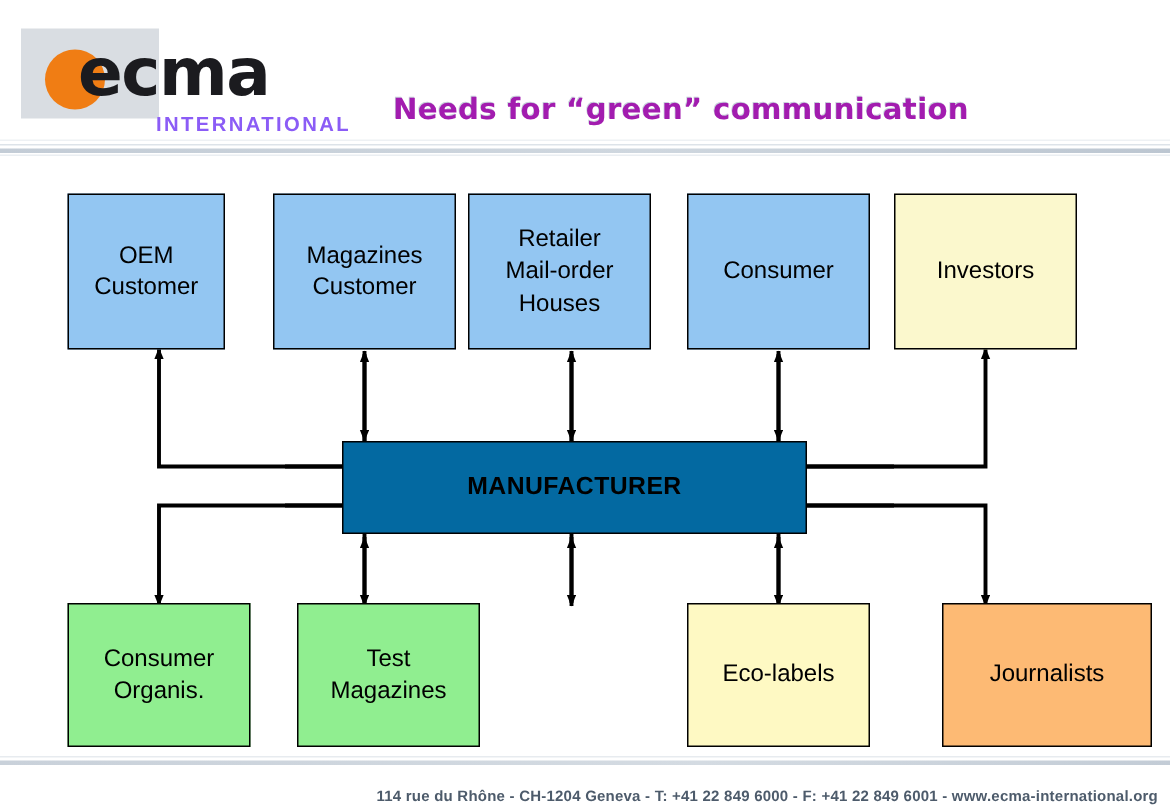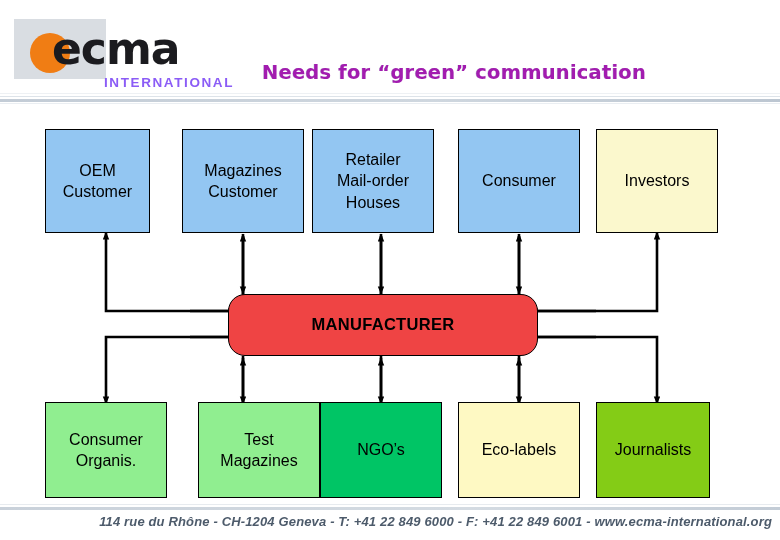--- a/index.html
+++ b/index.html
@@ -103,28 +103,27 @@
     left: 0;
     top: 504px;
     width: 780px;
     height: 1px;
     background: #e7ebef;
   }
 
   .footer-text {
     position: absolute;
     right: 8px;
-    top: 514px;
-    font-family: "Liberation Sans", sans-serif;
-    font-size: 13px;
+    top: 526px;
+    font-family: "Liberation Sans", sans-serif;
+    font-size: 10px;
     font-weight: bold;
     color: #4d5b6b;
     letter-spacing: 0.15px;
     white-space: nowrap;
-    font-style: italic;
   }
 
   
   .node {
     position: absolute;
     box-sizing: border-box;
     border: 1px solid #000000;
     display: flex;
     align-items: center;
     justify-content: center;
@@ -229,43 +228,40 @@
   </div>
 
   <div class="node" style="left:458px; top:129px; width:122px; height:104px; background:#93c6f2;">
     <span style="white-space:pre-line">Consumer</span>
   </div>
 
   <div class="node" style="left:596px; top:129px; width:122px; height:104px; background:#fbf8cd;">
     <span style="white-space:pre-line">Investors</span>
   </div>
 
-  <div class="node manu" style="left:228px; top:294px; width:310px; height:62px; background:#ef4444;border-radius:17px;">
+  <div class="node manu" style="left:228px; top:294px; width:310px; height:62px; background:#0369a1;">
     <span>MANUFACTURER</span>
   </div>
 
   <div class="node" style="left:45px;  top:402px; width:122px; height:96px; background:#90ee90;">
     <span style="white-space:pre-line">Consumer
 Organis.</span>
   </div>
 
   <div class="node" style="left:182px; top:402px; width:122px; height:96px; background:#90ee90;margin-left:16px;">
     <span style="white-space:pre-line">Test
 Magazines</span>
   </div>
 
-  <div class="node" style="left:320px; top:402px; width:122px; height:96px; background:#00c565;">
-    <span style="white-space:pre-line">NGO’s</span>
-  </div>
 
   <div class="node" style="left:458px; top:402px; width:122px; height:96px; background:#fef9c3;">
     <span style="white-space:pre-line">Eco-labels</span>
   </div>
 
-  <div class="node" style="left:596px; top:402px; width:114px; height:96px; background:#84cc16;">
+  <div class="node" style="left:628px; top:402px; width:140px; height:96px; background:#fdba74;">
     <span style="white-space:pre-line">Journalists</span>
   </div>
 
   <div class="hr-foot2"></div>
   <div class="hr-foot"></div>
   <div class="footer-text">114 rue du Rhône - CH-1204 Geneva - T: +41 22 849 6000 - F: +41 22 849 6001 - www.ecma-international.org</div>
 
 </div>
 
 </body></html>

